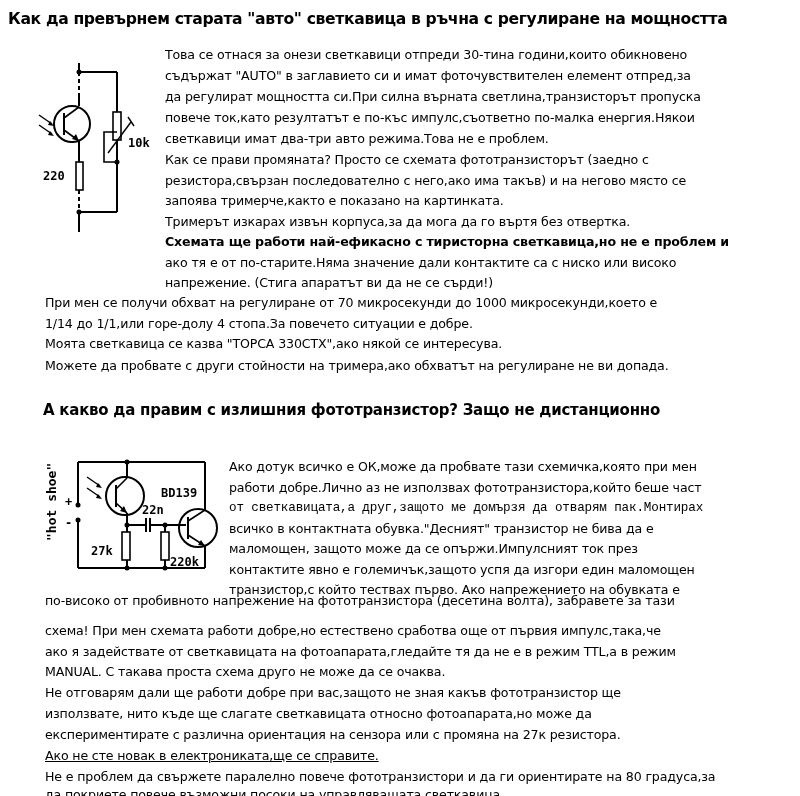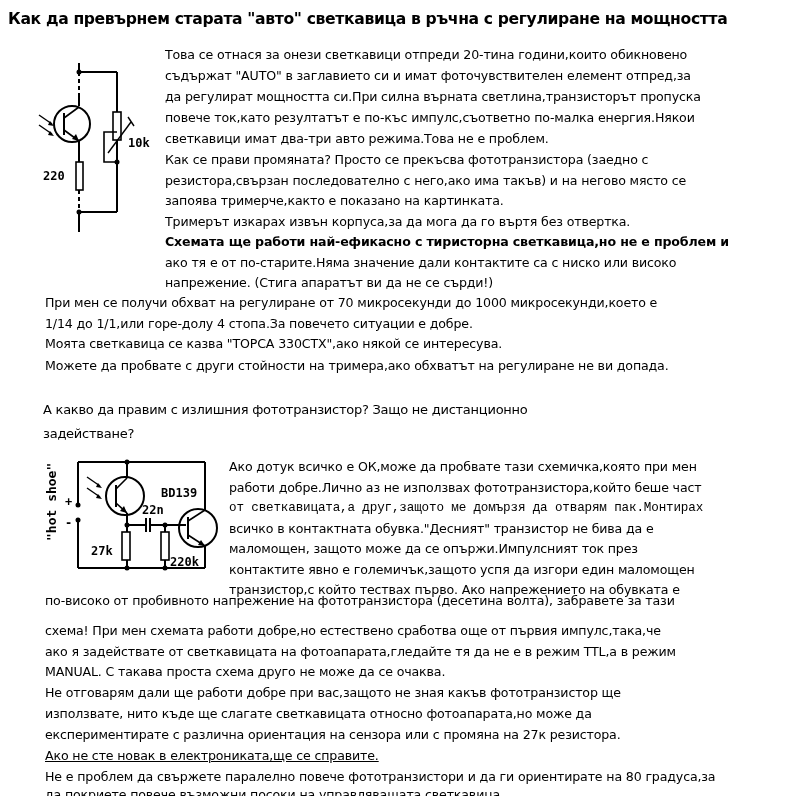--- a/index.html
+++ b/index.html
@@ -1,19 +1,19 @@
 <!DOCTYPE html>
 <html><head>
 <meta charset="utf-8">
 <style>
   html, body { margin: 0; padding: 0; background: #ffffff; }
   body { width: 800px; height: 796px; position: relative; overflow: hidden; font-family: "DejaVu Sans", sans-serif; color: #000; }
   .t { position: absolute; white-space: nowrap; font-size: 12.6px; line-height: 18px; letter-spacing: -0.15px; }
   .h1 { position: absolute; left: 8px; top: 10px; font-size: 15.6px; font-weight: bold; white-space: nowrap; letter-spacing: -0.35px; }
-  .h2 { position: absolute; left: 43px; top: 398px; font-size: 13px; font-weight: normal; line-height: 24px; letter-spacing: -0.25px; white-space: nowrap; }
+  .h2 { position: absolute; left: 43px; top: 398px; font-size: 15px; font-weight: bold; line-height: 24px; letter-spacing: -0.25px; white-space: nowrap; }
   svg { position: absolute; left: 0; top: 0; }
   .lbl { font-family: "DejaVu Sans Mono", monospace; font-size: 12px; font-weight: bold; }
 </style>
 </head>
 <body>
 
 <div class="h1">Как да превърнем старата "авто" светкавица в ръчна с регулиране на мощността</div>
 
 <svg width="800" height="796">
   <g stroke="#000" stroke-width="2" fill="none">
@@ -95,41 +95,40 @@
   <text x="65" y="506" class="lbl">+</text>
   <text x="65" y="527" class="lbl">-</text>
   <text x="0" y="0" class="lbl" transform="translate(56,541) rotate(-90)" style="font-size:13px">"hot shoe"</text>
   <text x="161" y="497" class="lbl">BD139</text>
   <text x="142" y="514" class="lbl">22n</text>
   <text x="91" y="555" class="lbl">27k</text>
   <text x="170" y="566" class="lbl">220k</text>
 </svg>
 
 <div>
-  <div class="t" style="left:165px; top:46px;">Това се отнася за онези светкавици отпреди 20-тина години,които обикновено</div>
+  <div class="t" style="left:165px; top:46px;">Това се отнася за онези светкавици отпреди 30-тина години,които обикновено</div>
   <div class="t" style="left:165px; top:67px;">съдържат "AUTO" в заглавието си и имат фоточувствителен елемент отпред,за</div>
   <div class="t" style="left:165px; top:88px;">да регулират мощността си.При силна върната светлина,транзисторът пропуска</div>
   <div class="t" style="left:165px; top:109px;">повече ток,като резултатът е по-къс импулс,съответно по-малка енергия.Някои</div>
   <div class="t" style="left:165px; top:130px;">светкавици имат два-три авто режима.Това не е проблем.</div>
-  <div class="t" style="left:165px; top:151px;">Как се прави промяната? Просто се прекъсва фототранзистора (заедно с</div>
+  <div class="t" style="left:165px; top:151px;">Как се прави промяната? Просто се схемата фототранзисторът (заедно с</div>
   <div class="t" style="left:165px; top:172px;">резистора,свързан последователно с него,ако има такъв) и на негово място се</div>
   <div class="t" style="left:165px; top:192px;">запоява тримерче,както е показано на картинката.</div>
   <div class="t" style="left:165px; top:213px;">Тримерът изкарах извън корпуса,за да мога да го въртя без отвертка.</div>
   <div class="t" style="left:165px; top:233px;font-weight:bold;">Схемата ще работи най-ефикасно с тиристорна светкавица,но не е проблем и</div>
   <div class="t" style="left:165px; top:254px;">ако тя е от по-старите.Няма значение дали контактите са с ниско или високо</div>
   <div class="t" style="left:165px; top:274px;">напрежение. (Стига апаратът ви да не се сърди!)</div>
   <div class="t" style="left:45px; top:294px;">При мен се получи обхват на регулиране от 70 микросекунди до 1000 микросекунди,което е</div>
   <div class="t" style="left:45px; top:315px;">1/14 до 1/1,или горе-долу 4 стопа.За повечето ситуации е добре.</div>
   <div class="t" style="left:45px; top:335px;">Моята светкавица се казва "ТОРСА 330СТХ",ако някой се интересува.</div>
   <div class="t" style="left:45px; top:357px;">Можете да пробвате с други стойности на тримера,ако обхватът на регулиране не ви допада.</div>
 </div>
 
 <div class="h2">
   <div>А какво да правим с излишния фототранзистор? Защо не дистанционно</div>
-  <div>задействане?</div>
 </div>
 
 <div>
   <div class="t" style="left:229px; top:458px;">Ако дотук всичко е ОК,може да пробвате тази схемичка,която при мен</div>
   <div class="t" style="left:229px; top:479px;">работи добре.Лично аз не използвах фототранзистора,който беше част</div>
   <div class="t" style="left:229px; top:499px;font-family:Liberation Mono, monospace;">от светкавицата,а друг,защото ме домързя да отварям пак.Монтирах</div>
   <div class="t" style="left:229px; top:520px;">всичко в контактната обувка."Десният" транзистор не бива да е</div>
   <div class="t" style="left:229px; top:540px;">маломощен,  защото  може да се опържи.Импулсният ток през</div>
   <div class="t" style="left:229px; top:561px;">контактите явно е големичък,защото успя да изгори един маломощен</div>
   <div class="t" style="left:229px; top:581px;">транзистор,с който тествах първо.  Ако напрежението на обувката е</div>

